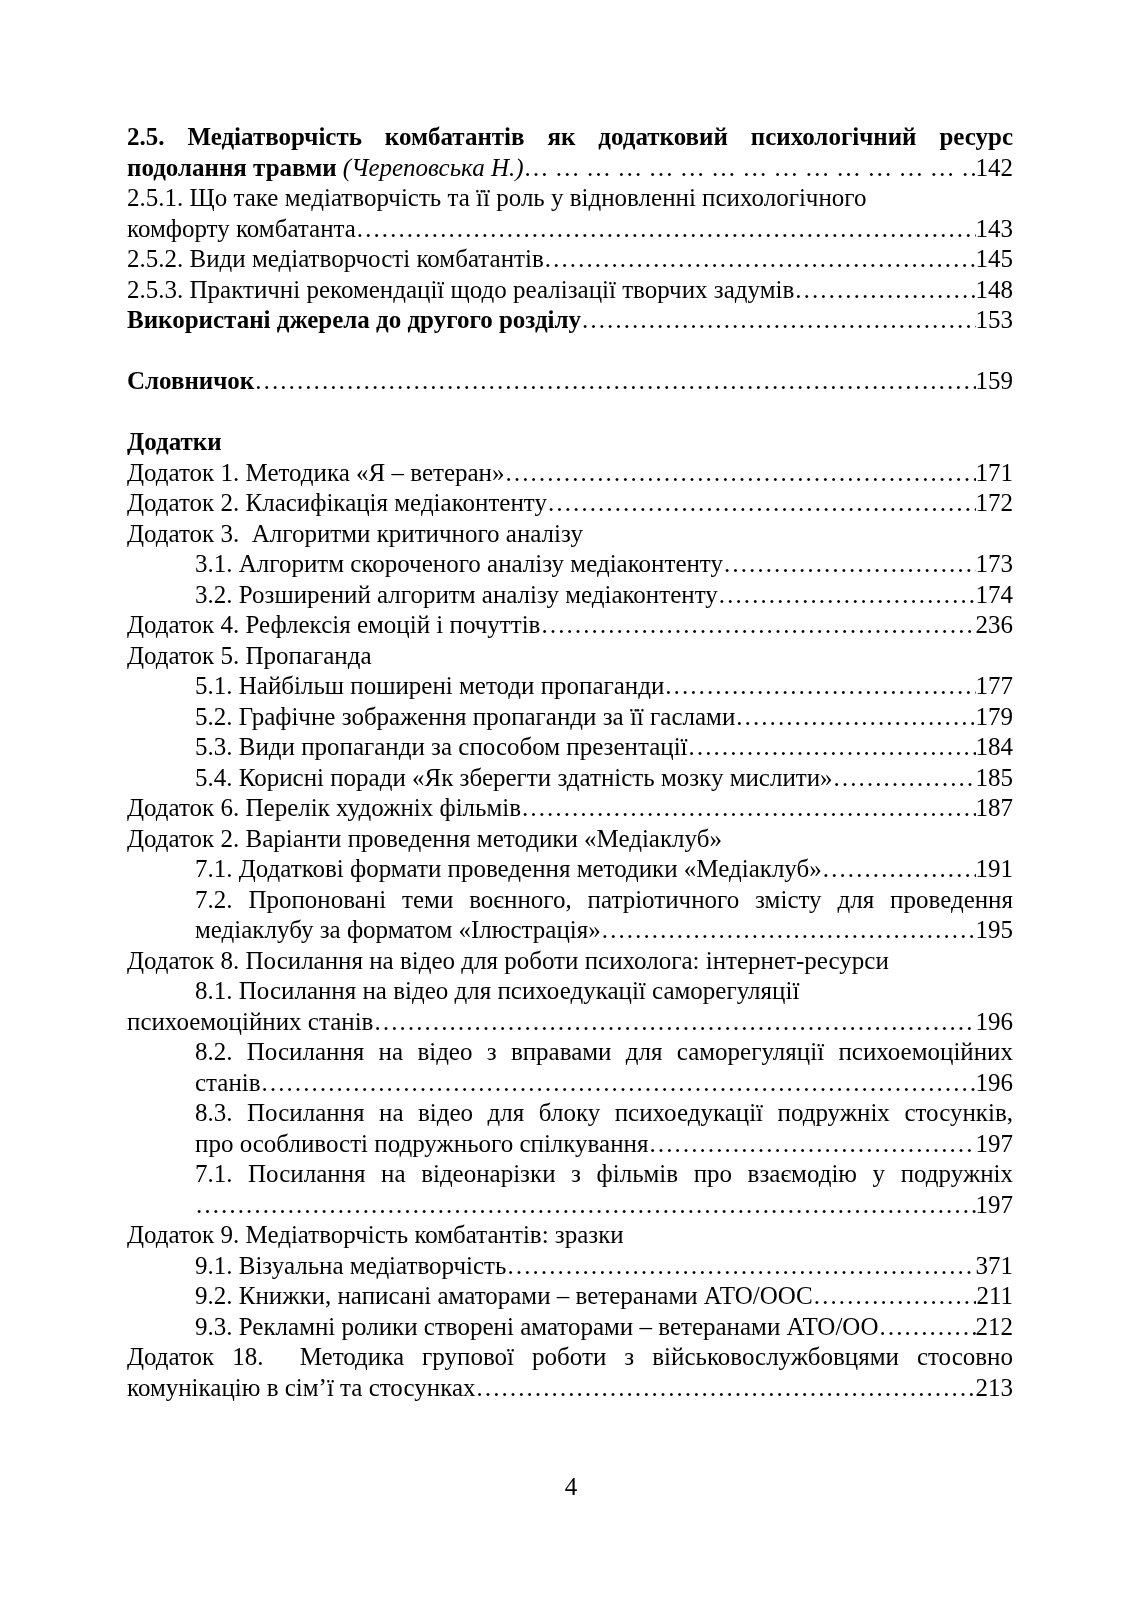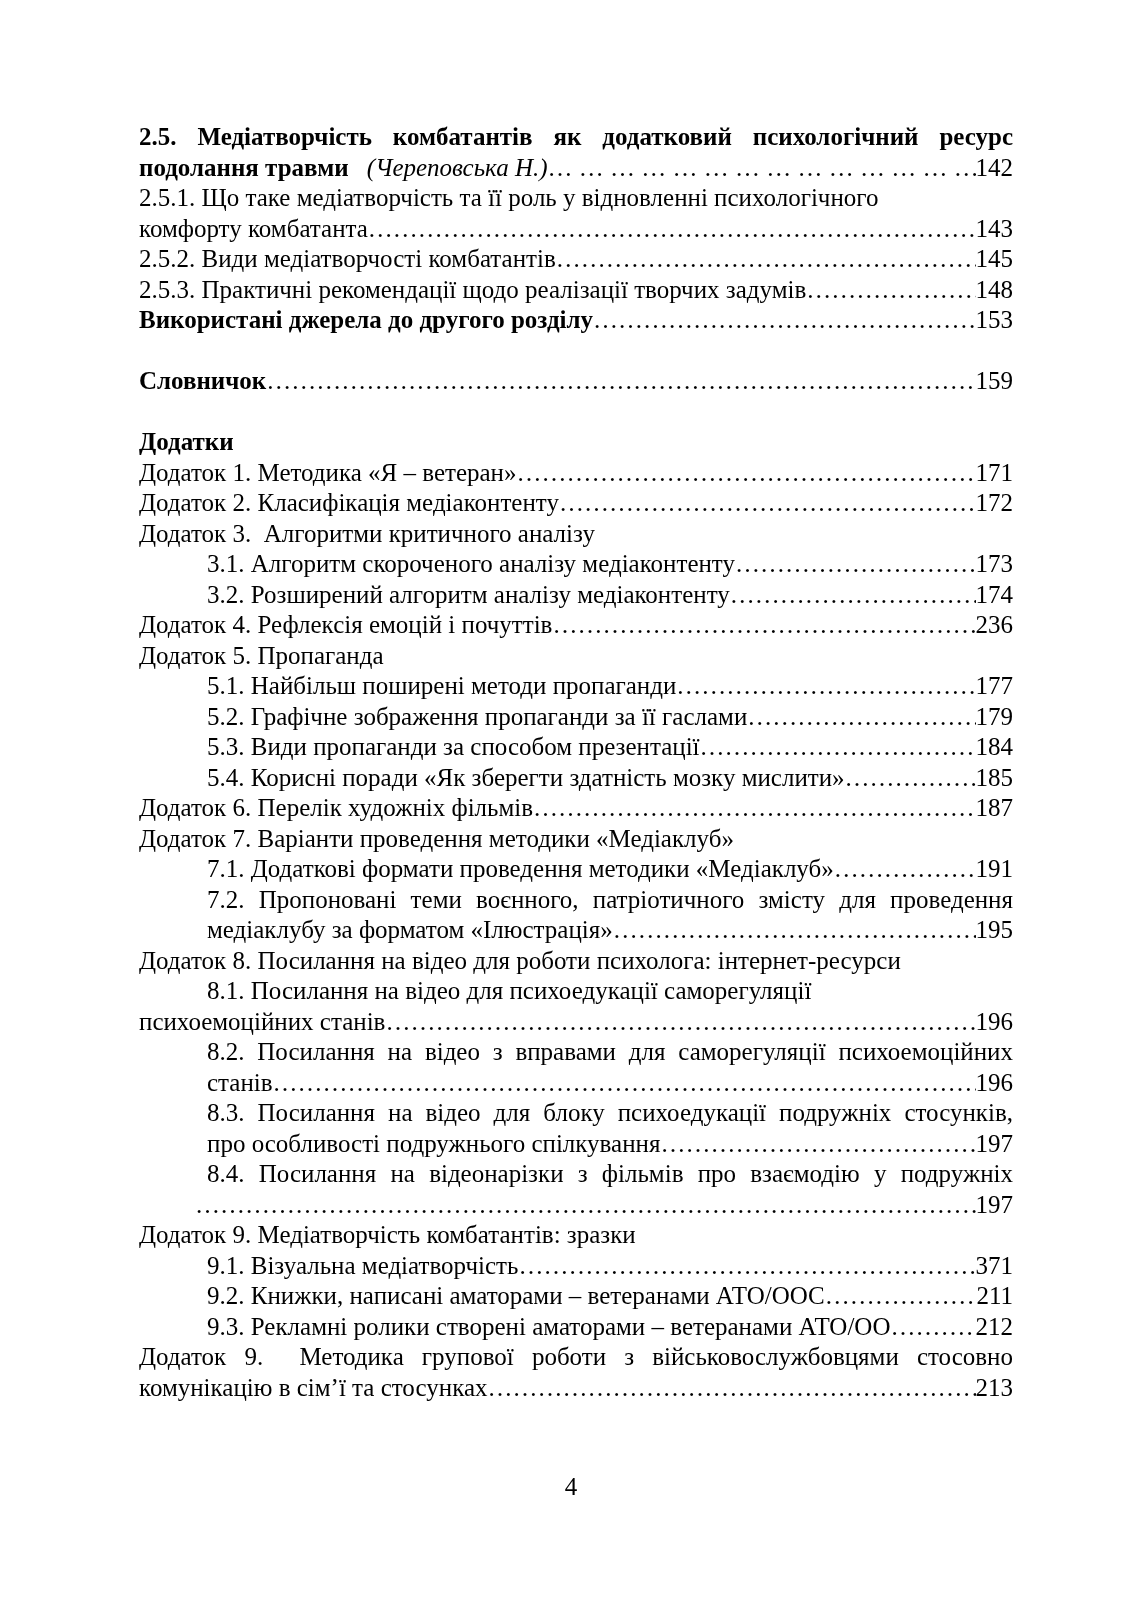--- a/index.html
+++ b/index.html
@@ -38,21 +38,21 @@
   }
   .row.spacer { }
   .row.indent { padding-left: 68px; }
   .row.justify {
     display: block;
     text-align: justify;
     text-align-last: justify;
     white-space: normal;
     overflow: hidden;
   }
-  .seg { white-space: pre; flex: 0 0 auto; margin-left: 12px; }
+  .seg { white-space: pre; flex: 0 0 auto; }
   .seg.bold { font-weight: bold; }
   .seg.italic { font-style: italic; font-family: Liberation Serif, serif; }
   .leader {
     flex: 1 1 auto;
     min-width: 0;
     overflow: hidden;
     white-space: pre;
   }
   .pagenum {
     flex: 0 0 auto;
@@ -163,21 +163,21 @@
         <span class="seg normal">5.4. Корисні поради «Як зберегти здатність мозку мислити»</span>
         <span class="leader">………………………………………………………………………………………………………………</span>
         <span class="pagenum">185</span>
       </div>
       <div class="row">
         <span class="seg normal">Додаток 6. Перелік художніх фільмів</span>
         <span class="leader">………………………………………………………………………………………………………………</span>
         <span class="pagenum">187</span>
       </div>
       <div class="row">
-        <span class="seg normal">Додаток 7. Варіанти проведення методики «Медіаклуб»</span>
+        <span class="seg normal">Додаток 2. Варіанти проведення методики «Медіаклуб»</span>
       </div>
       <div class="row indent">
         <span class="seg normal">7.1. Додаткові формати проведення методики «Медіаклуб»</span>
         <span class="leader">………………………………………………………………………………………………………………</span>
         <span class="pagenum">191</span>
       </div>
       <div class="row indent justify"><span class="seg normal">7.2. Пропоновані теми воєнного, патріотичного змісту для проведення</span></div>
       <div class="row indent">
         <span class="seg normal">медіаклубу за форматом «Ілюстрація»</span>
         <span class="leader">………………………………………………………………………………………………………………</span>
@@ -199,21 +199,21 @@
         <span class="seg normal">станів</span>
         <span class="leader">………………………………………………………………………………………………………………</span>
         <span class="pagenum">196</span>
       </div>
       <div class="row indent justify"><span class="seg normal">8.3. Посилання на відео для блоку психоедукації подружніх стосунків,</span></div>
       <div class="row indent">
         <span class="seg normal">про особливості подружнього спілкування</span>
         <span class="leader">………………………………………………………………………………………………………………</span>
         <span class="pagenum">197</span>
       </div>
-      <div class="row indent justify"><span class="seg normal">8.4. Посилання на відеонарізки з фільмів про взаємодію у подружніх</span></div>
+      <div class="row indent justify"><span class="seg normal">7.1. Посилання на відеонарізки з фільмів про взаємодію у подружніх</span></div>
       <div class="row indent">
         <span class="leader">………………………………………………………………………………………………………………</span>
         <span class="pagenum">197</span>
       </div>
       <div class="row">
         <span class="seg normal">Додаток 9. Медіатворчість комбатантів: зразки</span>
       </div>
       <div class="row indent">
         <span class="seg normal">9.1. Візуальна медіатворчість</span>
         <span class="leader">………………………………………………………………………………………………………………</span>
@@ -222,21 +222,21 @@
       <div class="row indent">
         <span class="seg normal">9.2. Книжки, написані аматорами – ветеранами АТО/ООС</span>
         <span class="leader">………………………………………………………………………………………………………………</span>
         <span class="pagenum">211</span>
       </div>
       <div class="row indent">
         <span class="seg normal">9.3. Рекламні ролики створені аматорами – ветеранами АТО/ОО</span>
         <span class="leader">………………………………………………………………………………………………………………</span>
         <span class="pagenum">212</span>
       </div>
-      <div class="row justify"><span class="seg normal">Додаток 9.  Методика групової роботи з військовослужбовцями стосовно</span></div>
+      <div class="row justify"><span class="seg normal">Додаток 18.  Методика групової роботи з військовослужбовцями стосовно</span></div>
       <div class="row">
         <span class="seg normal">комунікацію в сім’ї та стосунках</span>
         <span class="leader">………………………………………………………………………………………………………………</span>
         <span class="pagenum">213</span>
       </div>
     </div>
   <div class="footer">
     <span>4</span>
   </div>
 </div>

